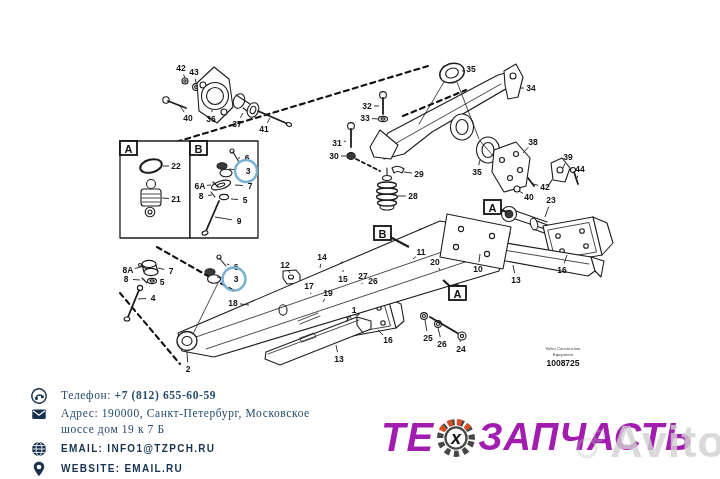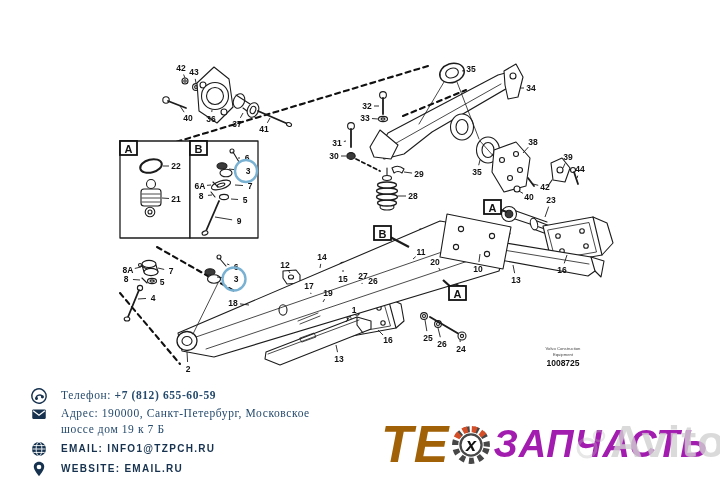--- a/index.html
+++ b/index.html
@@ -25,21 +25,21 @@
   .crow .ic{width:18px;height:18px;flex:0 0 18px;margin-right:13px;}
   .serifline{font-family:"Liberation Serif",serif;font-size:11.5px;letter-spacing:.6px;
              color:#254a6d;white-space:nowrap;line-height:16px;}
   .serifline b{font-weight:700;}
   .capsline{font-family:"Liberation Sans",sans-serif;font-weight:700;font-size:10px;
             letter-spacing:1.3px;color:#16324f;white-space:nowrap;line-height:18px;}
 
   
   .logo{position:absolute;left:381px;top:414px;display:flex;align-items:center;
         font-style:italic;font-weight:700;user-select:none;}
-  .logo .t1{color:#a16207;font-size:52px;letter-spacing:1px;}
+  .logo .t1{color:#a21caf;font-size:40px;letter-spacing:1px;}
   .logo .t2{color:#a21caf;font-size:38px;letter-spacing:1px;}
   .logo .gear{margin:0 -1px;transform:translateY(1px);}
 
   
   .watermark{position:absolute;left:574px;top:416px;display:flex;align-items:center;
              pointer-events:none;z-index:5;}
   .watermark .wm-text{font-size:45px;font-weight:700;color:rgba(185,185,185,.52);
                       letter-spacing:1px;text-shadow:0 0 1px rgba(255,255,255,.6);}
   .watermark svg{opacity:.35;margin-right:2px;}
 </style>

